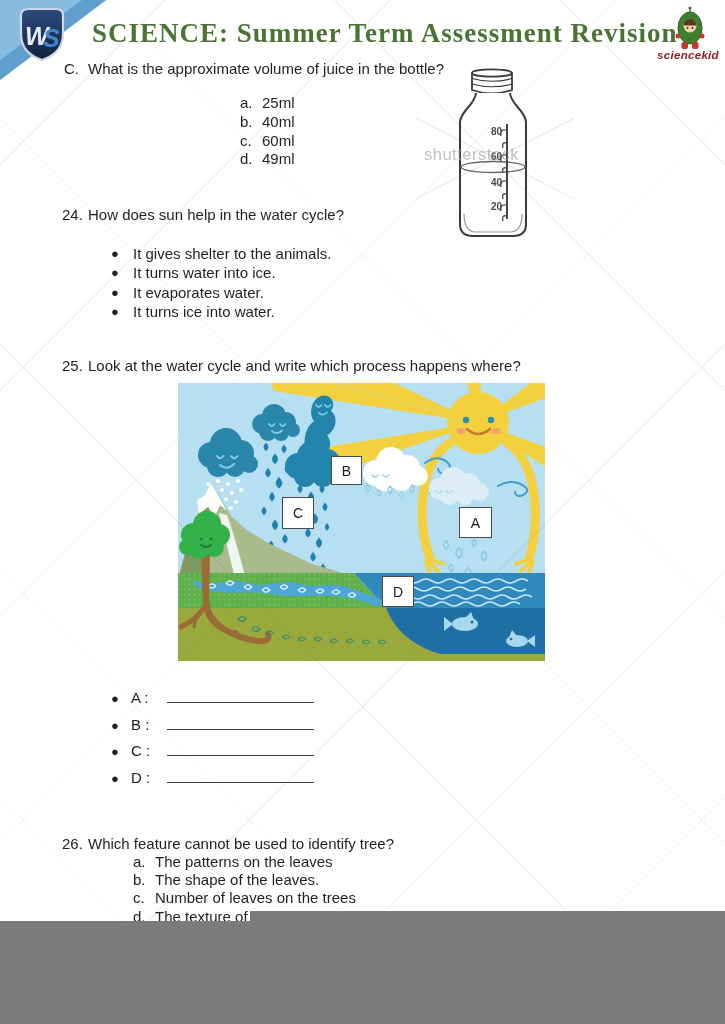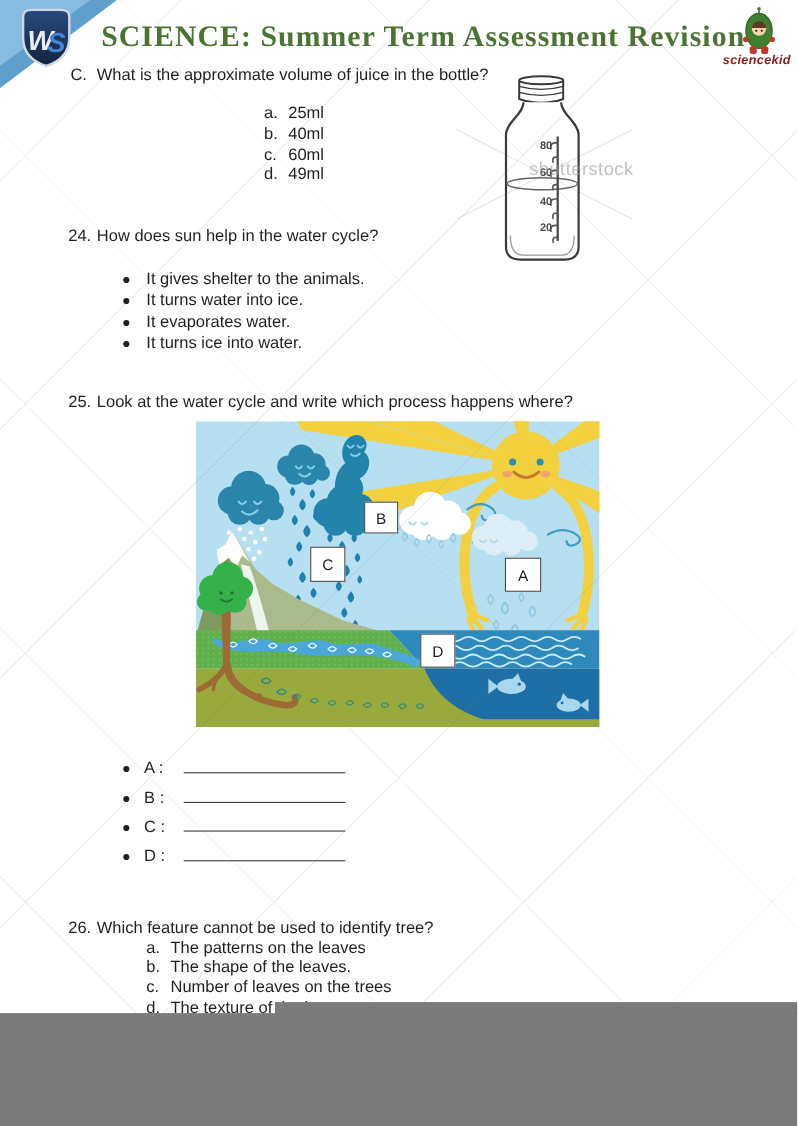--- a/index.html
+++ b/index.html
@@ -27,21 +27,21 @@
   .opt-letter{flex:0 0 22px;}
   .bullet-row{display:flex;font-size:15px;line-height:19.3px;}
   .bullet-dot{flex:0 0 22px;font-size:13px;}
   
   .ans-row{display:flex;align-items:baseline;font-size:15px;line-height:17px;margin-bottom:8.5px;}
   .ans-bullet{flex:0 0 20px;font-size:13px;}
   .ans-label{flex:0 0 30px;}
   .ans-line{display:inline-block;width:147px;height:13px;border-bottom:1.5px solid #3c3c3c;margin-left:6px;}
   
   .bottle-wrap{left:450px;top:64px;width:100px;height:180px;}
-  .shutter-mark{left:424px;top:145px;width:152px;text-align:right;font-size:16.5px;
+  .shutter-mark{left:424px;top:145px;width:152px;text-align:left;font-size:16.5px;
     color:var(--watermark_gray,#9a9a9a);opacity:.62;letter-spacing:.5px;z-index:3;}
   .wm-line{position:absolute;width:180px;height:1px;background:rgba(90,90,90,0.16);left:405px;z-index:2;}
   
   .cycle-wrap{left:178px;top:383px;width:367px;height:278px;}
   .cycle-label{position:absolute;background:#fff;border:1.5px solid #4a4a4a;
     display:flex;align-items:center;justify-content:center;font-size:14px;color:#1c1c1c;z-index:4;}
   
   .gray-bar{background:var(--gray_bar,#7b7b7b);z-index:6;}
 </style>
 </head>

